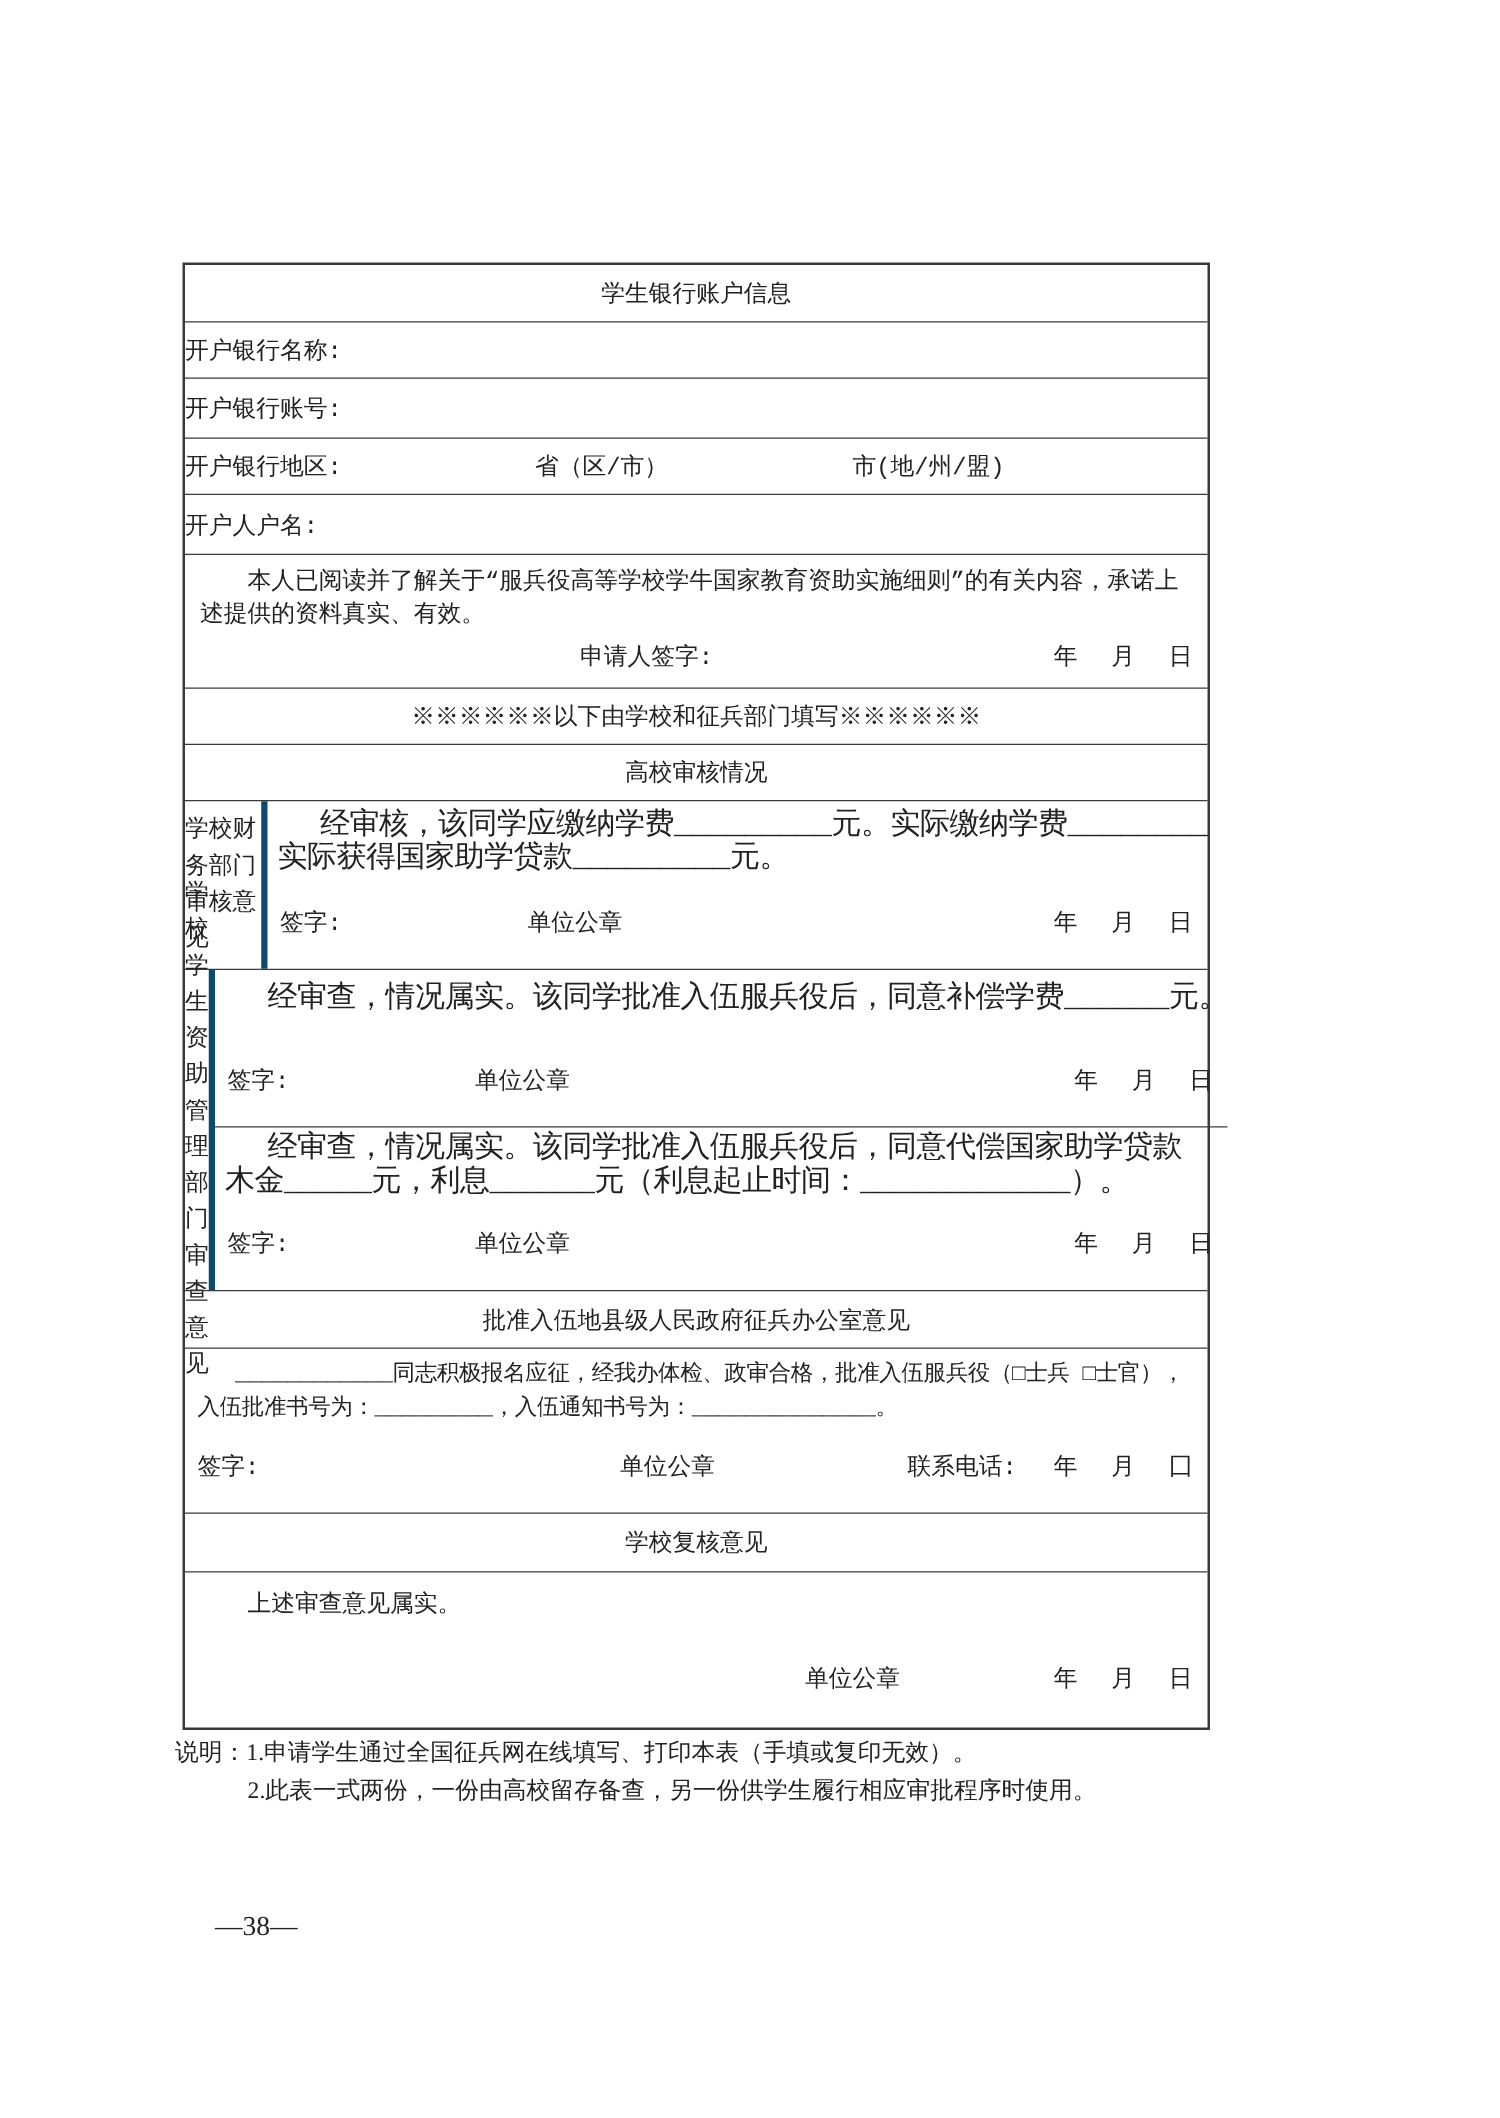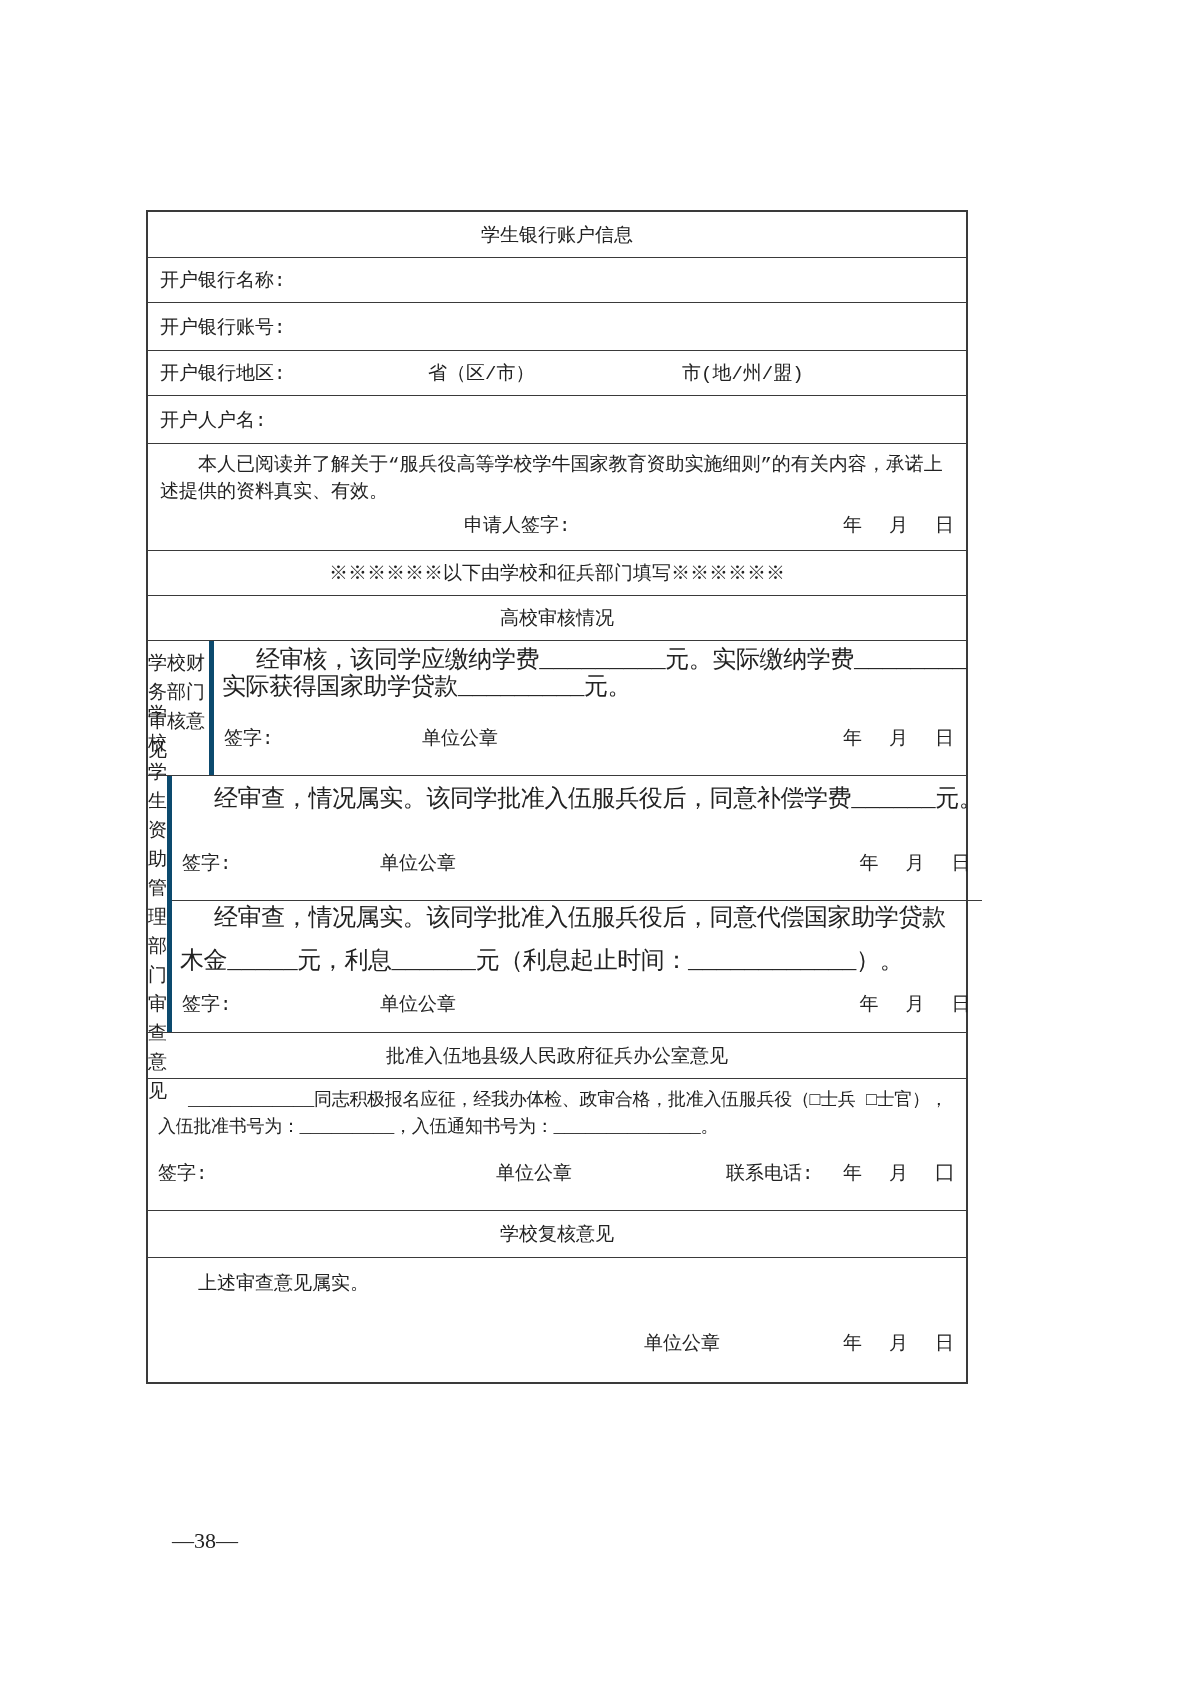--- a/index.html
+++ b/index.html
@@ -13,35 +13,35 @@
   }
   .form-table{
     position:absolute;left:146px;top:210px;width:822px;
     border:2px solid #3a3a3a;
     box-sizing:border-box;
     font-family:Liberation Mono, monospace;
   }
   .row{box-sizing:border-box;position:relative;}
   .row + .row{border-top:1px solid #3a3a3a;}
   .center-row{display:flex;align-items:center;justify-content:center;font-size:19px;}
-  .field-row{display:flex;align-items:center;padding-left:12px;font-size:19px;}
+  .field-row{display:flex;align-items:center;padding-left:0;font-size:19px;}
   .rel-span{position:absolute;top:50%;transform:translateY(-50%);font-size:19px;}
   .decl-row{padding:8px 12px 0 12px;font-size:19px;}
   .decl-text{margin:0;text-indent:2em;line-height:27px;}
   .decl-sign{position:absolute;left:0;right:0;bottom:12px;display:flex;align-items:center;}
   .decl-sign .sig{margin-left:316px;}
   .split-row{display:flex;align-items:stretch;}
   .left-cell{
     width:284px;border-right:5px solid #0c4a6e;box-sizing:border-box;
     display:flex;flex-direction:column;align-items:center;justify-content:center;
     font-size:19px;line-height:29px;
   }
   .right-cell{flex:1;display:flex;flex-direction:column;box-sizing:border-box;padding:6px 0 0 0;}
   .right-col{flex:1;display:flex;flex-direction:column;}
-  .sub-cell{display:flex;flex-direction:column;box-sizing:border-box;gap:16px;}
+  .sub-cell{display:flex;flex-direction:column;box-sizing:border-box;}
   .sub-cell.bt{border-top:1px solid #3a3a3a;}
   .body-line{
     font-size:24px;letter-spacing:-0.4px;white-space:nowrap;
     padding-left:8px;line-height:27px;
   }
   .body-line.indent{padding-left:42px;}
   .wide-line{
     font-size:18px;letter-spacing:-0.3px;white-space:nowrap;
     padding-left:10px;line-height:27px;
   }
@@ -195,16 +195,20 @@
         <span class="date-group">
           <span>年</span>
           <span>月</span>
           <span>日</span>
         </span>
       </div>
     </div>
 
   </div>
 
+  <div class="notes">
+    <div>说明：1.申请学生通过全国征兵网在线填写、打印本表（手填或复印无效）。</div>
+    <div class="n2">2.此表一式两份，一份由高校留存备查，另一份供学生履行相应审批程序时使用。</div>
+  </div>
 
   <div class="page-number">—38—</div>
 
 </div>
 
 </body></html>

